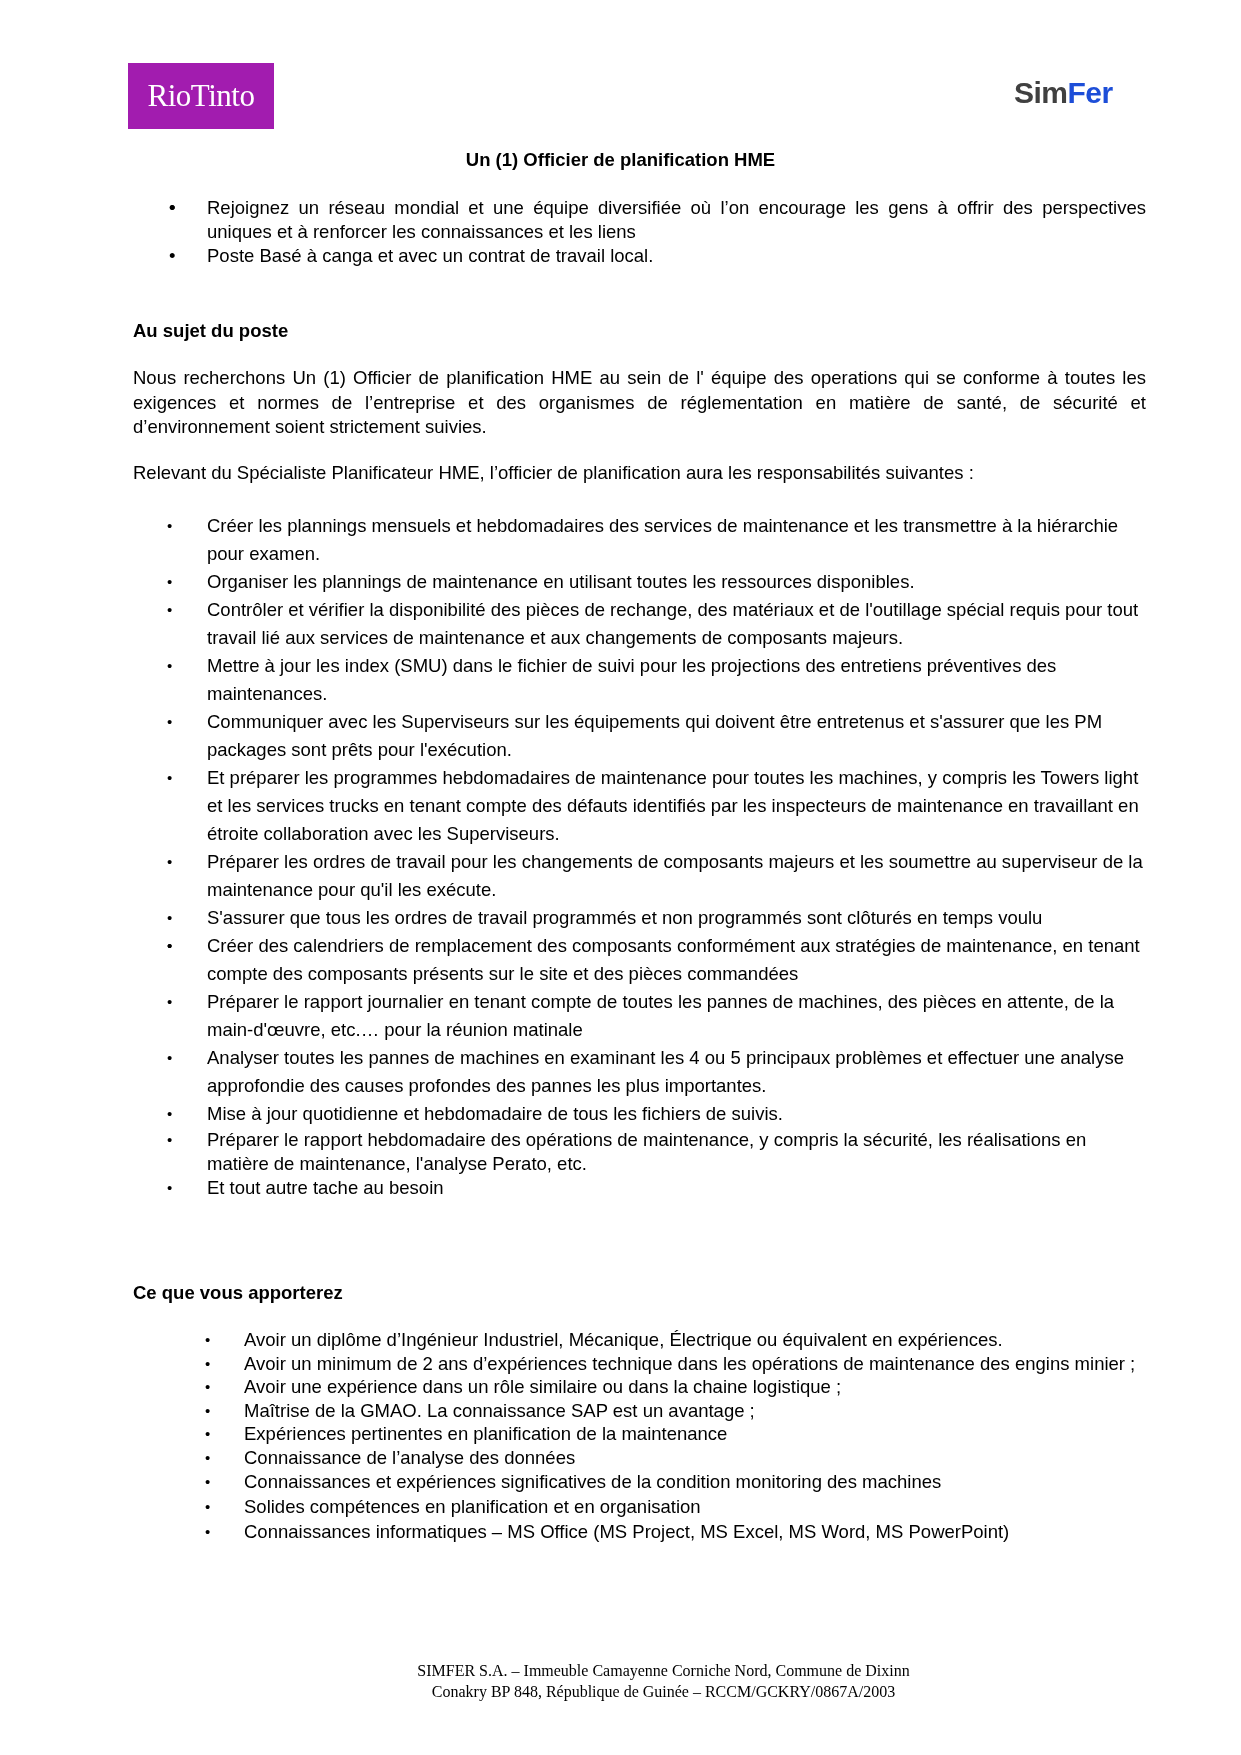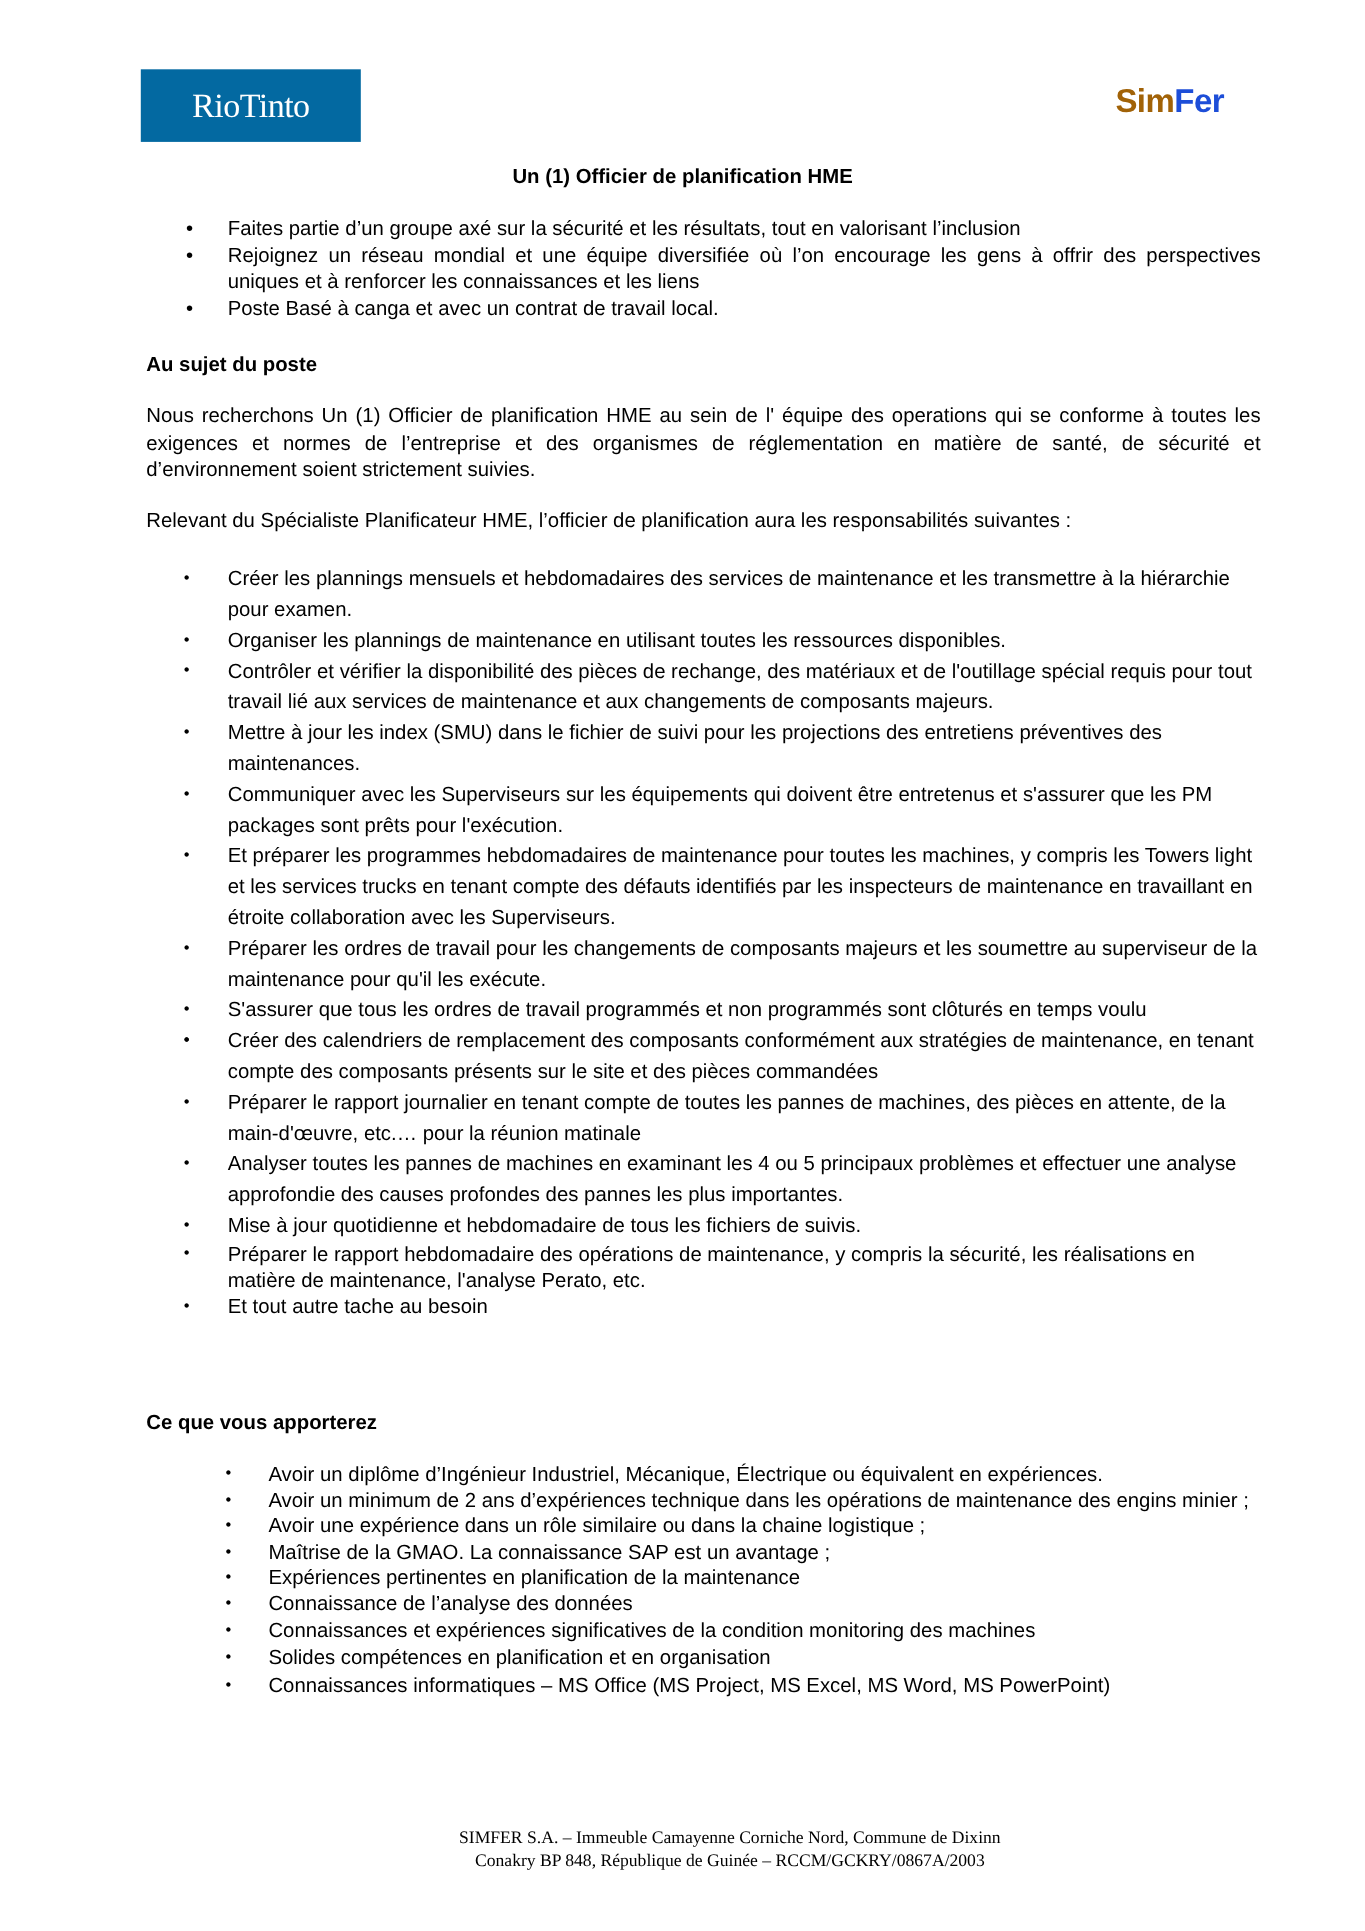--- a/index.html
+++ b/index.html
@@ -1,26 +1,26 @@
 <!DOCTYPE html>
 <html><head>
 <meta charset="utf-8">
 <style>
   html, body { margin: 0; padding: 0; background: #ffffff; }
   body { width: 1241px; height: 1755px; position: relative; overflow: hidden;
          font-family: "Liberation Sans", sans-serif; color: #000; }
   .page { position: absolute; left: 0; top: 0; width: 1241px; height: 1755px; }
 
-  .logo-rt { position: absolute; left: 128px; top: 63px; width: 200px; height: 66px;
-             background: #0369a1; display: flex; align-items: center; justify-content: center; }
+  .logo-rt { position: absolute; left: 128px; top: 63px; width: 146px; height: 66px;
+             background: #a21caf; display: flex; align-items: center; justify-content: center; }
   .logo-rt span { color: #fff; font-family: "Liberation Serif", serif; font-size: 31px; letter-spacing: -0.5px; }
 
   .logo-sf { position: absolute; left: 1014px; top: 76px; font-family: "Liberation Sans", sans-serif;
              font-weight: bold; font-size: 30px; letter-spacing: -0.5px; }
-  .logo-sf .a { color: #a16207; }
+  .logo-sf .a { color: #404040; }
   .logo-sf .b { color: #1d4ed8; }
 
   .title { position: absolute; left: 0; width: 1241px; top: 149px; text-align: center;
            font-weight: bold; font-size: 18.5px; }
 
   ul.b1 { list-style: none; margin: 0; padding: 0; position: absolute; left: 133px; top: 196px; width: 1013px; }
   ul.b1 li { position: relative; padding-left: 74px; line-height: 24px; text-align: justify; font-size: 18.5px; }
   ul.b1 li .dot { position: absolute; left: 36px; top: 0; }
 
   .h { position: absolute; left: 133px; font-weight: bold; font-size: 18.5px; }
@@ -48,21 +48,21 @@
     <span>RioTinto</span>
   </div>
 
   <div class="logo-sf">
     <span class="a">Sim</span><span class="b">Fer</span>
   </div>
 
   <div class="title">Un (1) Officier de planification HME</div>
 
   <ul class="b1">
-    <li><span class="dot">•</span><span>Faites partie d’un groupe axé sur la sécurité et les résultats, tout en valorisant l’inclusion</span></li>
+    <li><span class="dot">•</span></li>
     <li><span class="dot">•</span><span>Rejoignez un réseau mondial et une équipe diversifiée où l’on encourage les gens à offrir des perspectives uniques et à renforcer les connaissances et les liens</span></li>
     <li><span class="dot">•</span><span>Poste Basé à canga et avec un contrat de travail local.</span></li>
   </ul>
 
   <div class="h" style="top:320px;">Au sujet du poste</div>
 
   <div class="p" style="top:366px;">Nous recherchons Un (1) Officier de planification HME au sein de l' équipe des operations qui se conforme à toutes les exigences et normes de l’entreprise et des organismes de réglementation en matière de santé, de sécurité et d’environnement soient strictement suivies.</div>
 
   <div class="p" style="top:461px;">Relevant du Spécialiste Planificateur HME, l’officier de planification aura les responsabilités suivantes :</div>
 

